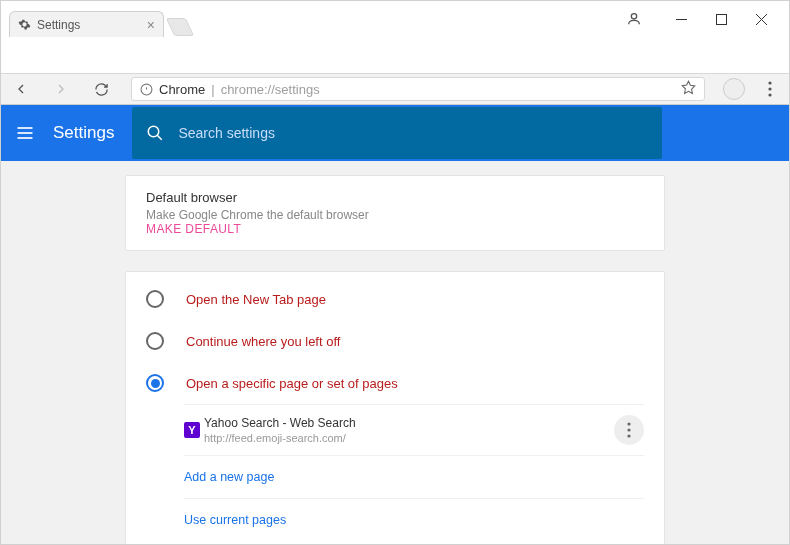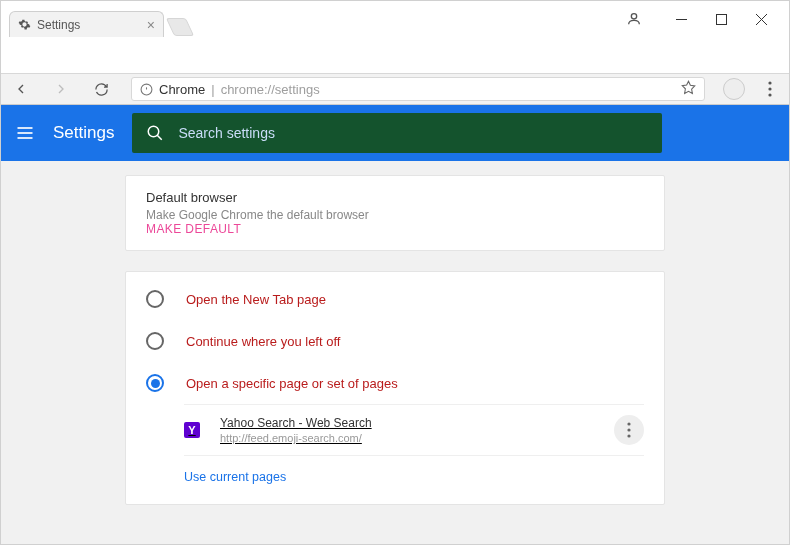--- a/index.html
+++ b/index.html
@@ -25,21 +25,21 @@
     .addr-box .host { color: #333; }
     .addr-box .path { color: #9e9e9e; }
     .addr-box .star { margin-left: auto; color: #666; }
     .addr-row .avatar-btn { width: 22px; height: 22px; border-radius: 11px; border: 1px solid #ccc; background: #eee; margin-left: 6px; }
     .addr-row .menu-dots { width: 26px; display: flex; align-items: center; justify-content: center; color: #555; }
     
     
     .blue-header { height: 56px; background: #1a73e8; display: flex; align-items: center; padding: 0 14px; gap: 18px; }
     .hamburger { color: #fff; display: flex; }
     .settings-title { color: #fff; font-size: 17px; font-weight: 400; }
-    .search-wrap { background: #14532d; height: 40px; border-radius: 2px; display: flex; align-items: center; padding: 0 14px; gap: 14px; width: 530px; }
+    .search-wrap { background: #0369a1; height: 52px; border-radius: 2px; display: flex; align-items: center; padding: 0 14px; gap: 14px; width: 530px; }
     .search-wrap input { background: transparent; border: none; outline: none; color: #c9ddf8; font-size: 14px; flex: 1; }
     .search-wrap input::placeholder { color: #c9ddf8; }
     .search-wrap .mag { color: #fff; display: flex; }
     
     
     .content { background: #f1f1f1; height: calc(100% - 36px - 32px - 56px); overflow-y: auto; padding: 14px 0 20px 0; position: relative; }
     .content::-webkit-scrollbar { width: 14px; }
     .content::-webkit-scrollbar-track { background: #f1f1f1; }
     .content::-webkit-scrollbar-thumb { background: #c7c7c7; border-radius: 7px; border: 3px solid #f1f1f1; }
     
@@ -50,21 +50,21 @@
     .make-default { font-size: 12px; color: #ec4899; letter-spacing: 0.4px; cursor: pointer; }
     
     .section-label { width: 540px; margin: 0 auto 10px auto; font-size: 13px; color: #444; }
     
     .startup-card { padding: 6px 0; }
     .radio-row { display: flex; align-items: center; padding: 12px 20px; gap: 22px; font-size: 13px; color: #b91c1c; }
     .radio { width: 18px; height: 18px; border-radius: 50%; border: 2px solid #666; display: flex; align-items: center; justify-content: center; flex-shrink: 0; }
     .radio.selected { border-color: #1a73e8; }
     .radio.selected::after { content: ''; width: 9px; height: 9px; border-radius: 50%; background: #1a73e8; }
     
-    .page-entry { margin-left: 58px; margin-right: 20px; border-top: 1px solid #efefef; border-bottom: 1px solid #efefef; padding: 10px 0; display: flex; align-items: center; gap: 20px; text-decoration: underline; }
+    .page-entry { margin-left: 58px; margin-right: 20px; border-top: 1px solid #efefef; border-bottom: 1px solid #efefef; padding: 10px 0; display: flex; align-items: center; gap: 4px; }
     .favicon { width: 16px; height: 16px; background: #5f01d1; border-radius: 2px; display: flex; align-items: center; justify-content: center; }
     .favicon::after { content: 'Y'; color: #fff; font-size: 11px; font-weight: bold; }
     .page-info .ptitle { font-size: 12px; color: #333; margin-bottom: 2px; }
     .page-info .purl { font-size: 11px; color: #999; }
     .more-btn { margin-left: auto; width: 30px; height: 30px; border-radius: 15px; background: #eee; display: flex; align-items: center; justify-content: center; color: #666; }
     
     .link-row { margin-left: 58px; margin-right: 20px; padding: 14px 0; font-size: 12.5px; color: #1a73e8; border-bottom: 1px solid #efefef; cursor: pointer; }
     .link-row.last { border-bottom: none; }
   </style>
 </head>
@@ -204,16 +204,17 @@
       </div>
       <div class="more-btn">
         <svg width="4" height="16" viewBox="0 0 4 16">
             <circle cx="2" cy="2" r="1.6" fill="#666"></circle>
             <circle cx="2" cy="8" r="1.6" fill="#666"></circle>
             <circle cx="2" cy="14" r="1.6" fill="#666"></circle>
           </svg>
       </div>
     </div>
 
+    <div class="link-row">Add a new page</div>
     <div class="link-row last">Use current pages</div>
   </div>
 
 </div>
 
 </body></html>

